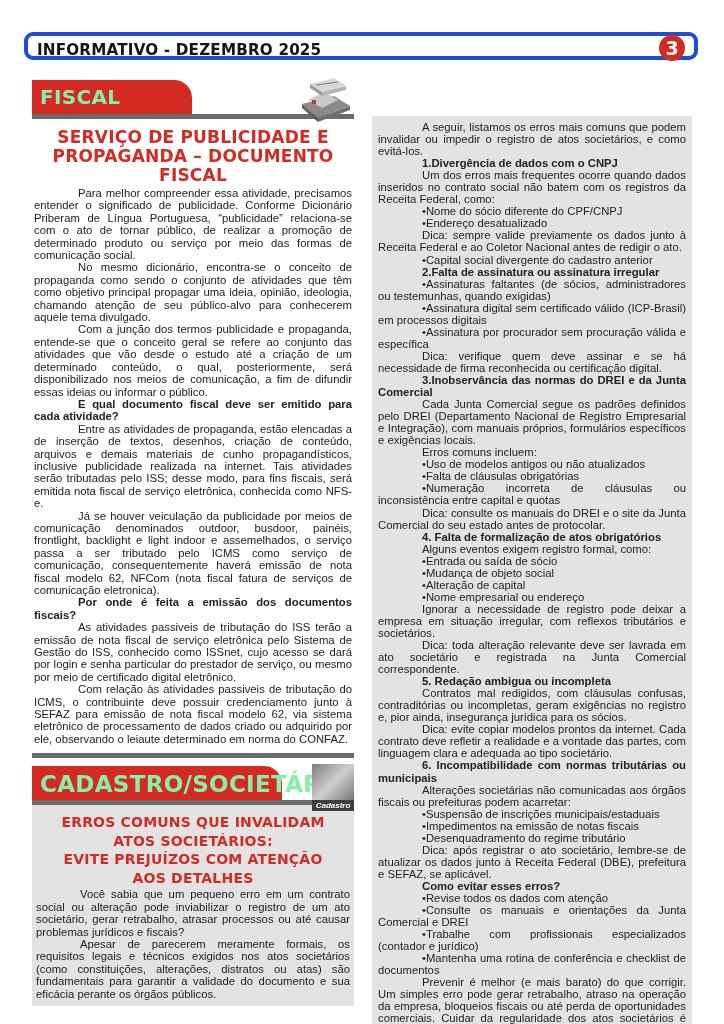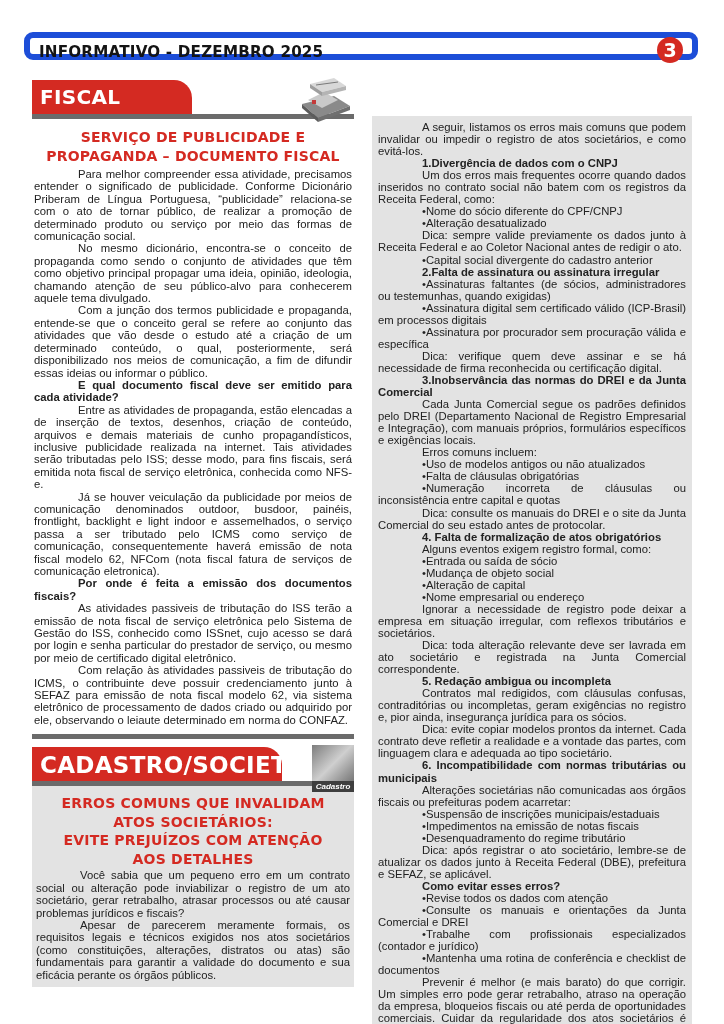--- a/index.html
+++ b/index.html
@@ -2,21 +2,21 @@
 <html><head>
   <meta charset="utf-8">
   <style>
     * { box-sizing: border-box; margin: 0; padding: 0; }
     html, body { width: 724px; height: 1024px; background: #ffffff; overflow: hidden; }
     body { position: relative; font-family: "Liberation Sans", sans-serif; color: #1a1a1a; }
 
     
     .page-header {
       position: absolute; left: 24px; top: 32px; width: 674px; height: 28px;
-      border: 6px solid #1d4ed8; border-radius: 9px; background: #fff;
+      border: 4px solid #1d4ed8; border-radius: 9px; background: #fff;
     }
     .page-header .title {
       position: absolute; left: 9px; top: 4px; font-weight: bold; font-size: 16.5px;
       letter-spacing: 0.2px; color: #141414; font-family: "DejaVu Sans", sans-serif;
       transform: scaleX(0.92); transform-origin: left center;
     }
     .page-badge {
       position: absolute; right: 9px; top: -1px; width: 26px; height: 26px; border-radius: 50%;
       background: #d42a22; color: #fff; font-weight: bold; font-size: 19px; text-align: center; line-height: 26px;
       font-family: "DejaVu Sans", sans-serif;
@@ -30,41 +30,41 @@
       margin-top: 36px;
     }
     .col-right::after {
       content: ""; position: absolute; left: 0; right: 0; bottom: -5px; height: 5px; background: #6f6f6f;
     }
 
     
     .section-head { position: relative; height: 40px; width: 322px; }
     .section-tab {
       position: absolute; left: 0; top: 0; height: 34px; background: #d42a22;
-      border-top-right-radius: 18px; color: #ffffff; font-weight: bold; font-size: 20px;
+      border-top-right-radius: 18px; color: #86efac; font-weight: bold; font-size: 20px;
       padding: 5px 0 0 8px; font-family: "DejaVu Sans", sans-serif; letter-spacing: 0.3px;
     }
     .section-rule { position: absolute; left: 0; right: 0; top: 34px; height: 5px; background: #6b6b6b; }
     .fiscal-tab { width: 160px; }
     .cadastro-tab { width: 250px; font-size: 23px; }
 
     .register-icon {
       position: absolute; right: 2px; top: -6px; width: 58px; height: 50px;
     }
     .cadastro-photo {
       position: absolute; right: 0; top: -2px; width: 42px; height: 47px;
       background: linear-gradient(135deg, #7d7d7d 0%, #cfcfcf 45%, #9a9a9a 70%, #5e5e5e 100%);
     }
     .cadastro-photo .label {
       position: absolute; left: 0; right: 0; bottom: 0; height: 11px; background: #3e3e3e;
       color: #fff; font-size: 8px; font-weight: bold; text-align: center; line-height: 11px; font-style: italic;
     }
 
     .article-title {
-      color: #d42a22; font-weight: bold; text-align: center; font-size: 14px; line-height: 19px;
+      color: #d42a22; font-weight: bold; text-align: center; font-size: 17px; line-height: 19px;
       font-family: "DejaVu Sans", sans-serif; letter-spacing: 0.2px;
     }
     .fiscal-title { margin-top: 8px; margin-bottom: 2px; }
 
     .body-text { font-size: 11.3px; line-height: 12.4px; text-align: justify; color: #222; }
     .body-text p { text-indent: 44px; }
     .body-text p.bold { font-weight: bold; }
 
     .fiscal-body { padding: 0 2px 0 2px; }
     .fiscal-end-rule { margin-top: 8px; height: 5px; background: #6b6b6b; width: 322px; }
@@ -141,21 +141,21 @@
     </div>
   </div>
 </div>
 
 <div class="col-right">
   <div class="body-text right-body" id="right-body">
       <p>A seguir, listamos os erros mais comuns que podem invalidar ou impedir o registro de atos societários, e como evitá-los.</p>
       <p class="bold">1.Divergência de dados com o CNPJ</p>
       <p>Um dos erros mais frequentes ocorre quando dados inseridos no contrato social não batem com os registros da Receita Federal, como:</p>
       <p>•Nome do sócio diferente do CPF/CNPJ</p>
-      <p>•Alteração desatualizado</p>
+      <p>•Endereço desatualizado</p>
       <p>Dica: sempre valide previamente os dados junto à Receita Federal e ao Coletor Nacional antes de redigir o ato.</p>
       <p>•Capital social divergente do cadastro anterior</p>
       <p class="bold">2.Falta de assinatura ou assinatura irregular</p>
       <p>•Assinaturas faltantes (de sócios, administradores ou testemunhas, quando exigidas)</p>
       <p>•Assinatura digital sem certificado válido (ICP-Brasil) em processos digitais</p>
       <p>•Assinatura por procurador sem procuração válida e específica</p>
       <p>Dica: verifique quem deve assinar e se há necessidade de firma reconhecida ou certificação digital.</p>
       <p class="bold">3.Inobservância das normas do DREI e da Junta Comercial</p>
       <p>Cada Junta Comercial segue os padrões definidos pelo DREI (Departamento Nacional de Registro Empresarial e Integração), com manuais próprios, formulários específicos e exigências locais.</p>
       <p>Erros comuns incluem:</p>

